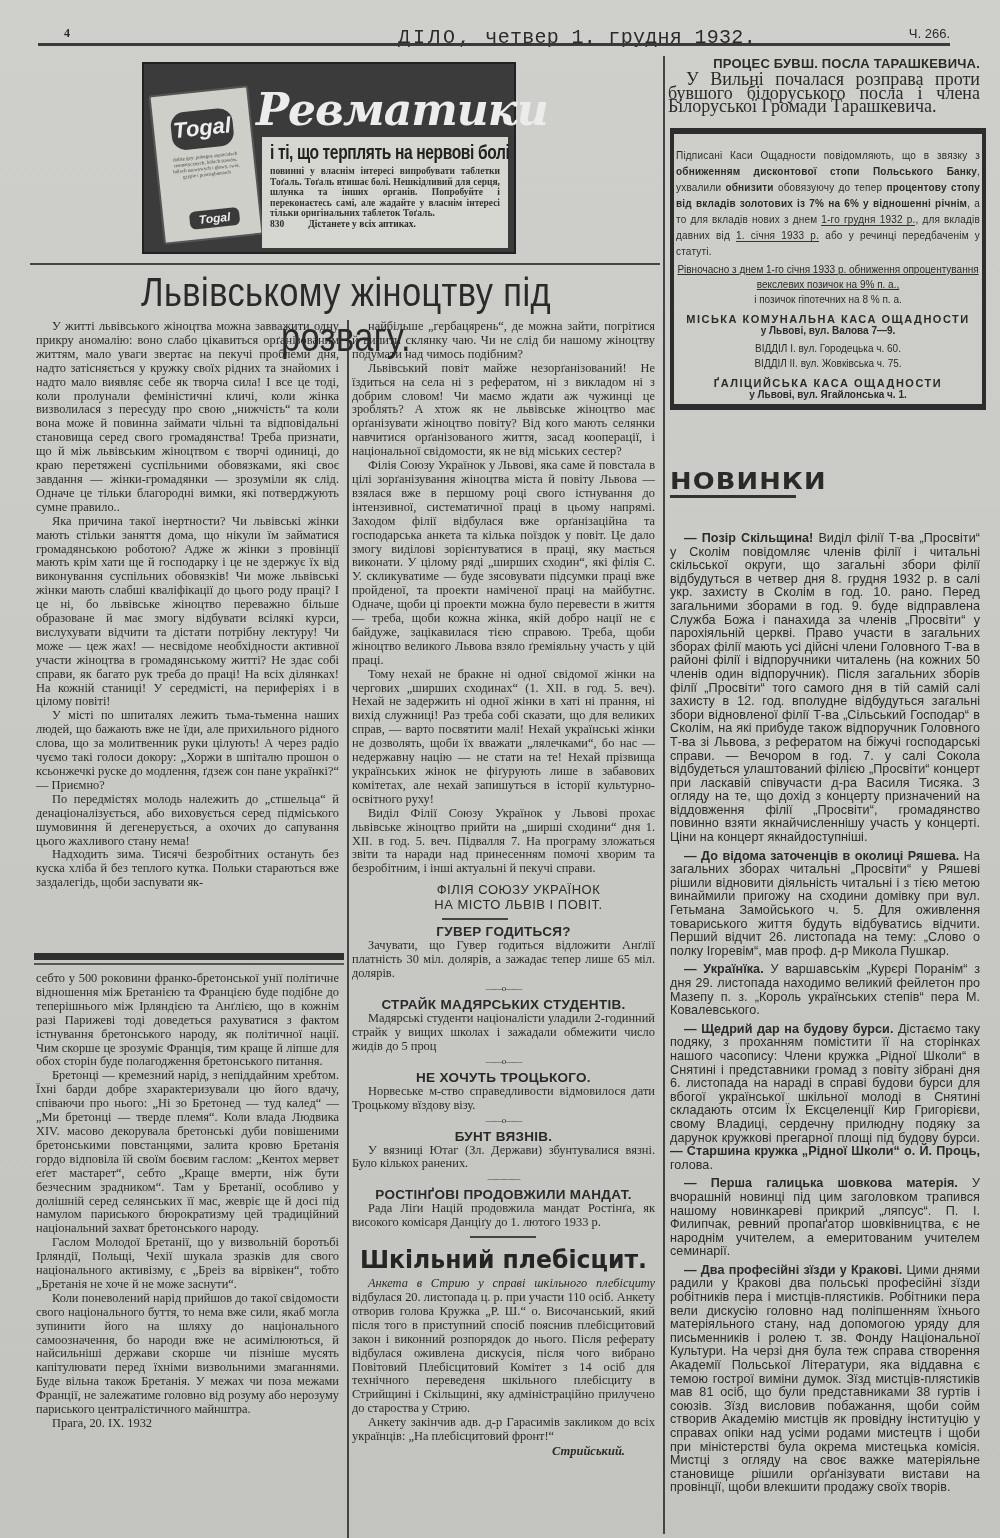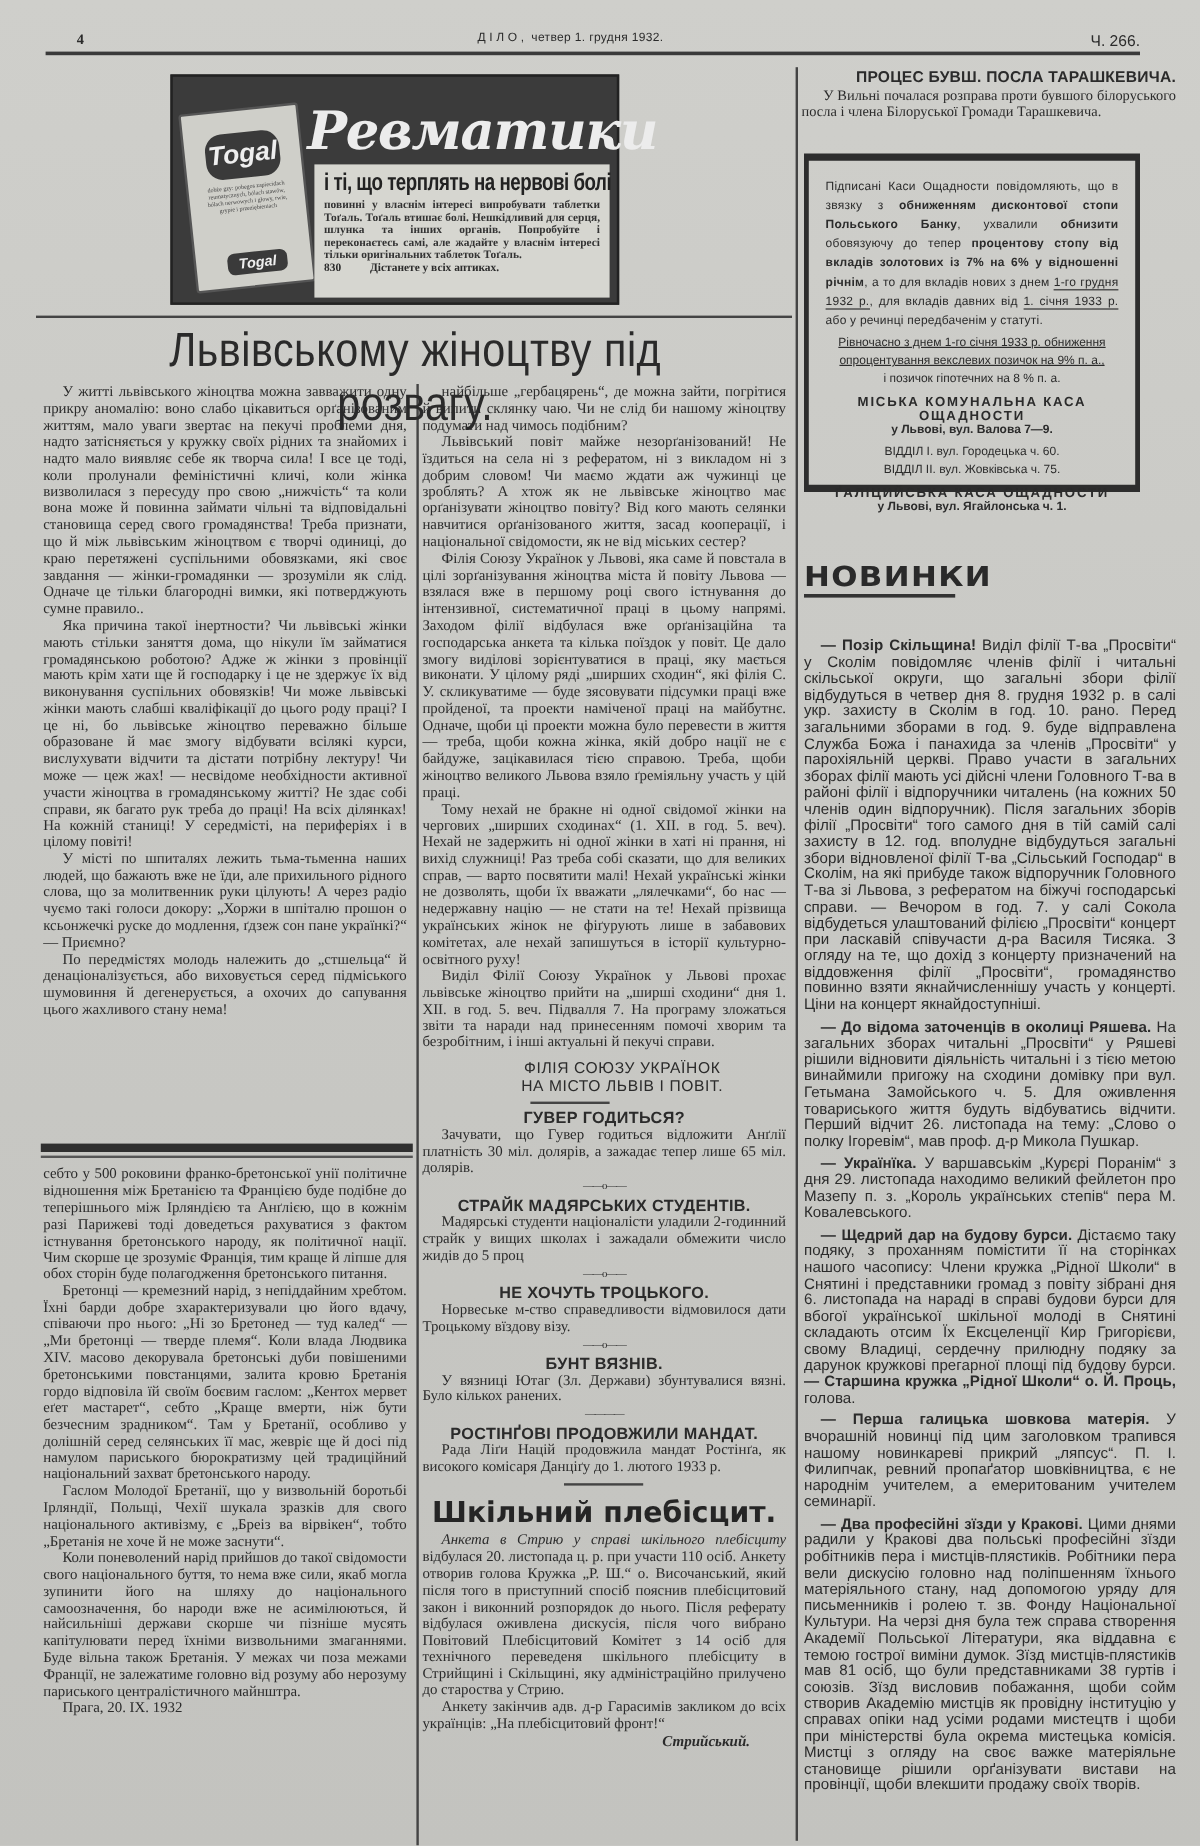--- a/index.html
+++ b/index.html
@@ -2,21 +2,21 @@
 <html><head>
 <meta charset="utf-8">
 <style>
   * { box-sizing: border-box; margin: 0; padding: 0; }
   html, body { width: 1000px; height: 1538px; background: #c9c9c5; overflow: hidden; }
   body { font-family: "Liberation Serif", serif; color: #2b2b2b; position: relative; }
   .page { position: absolute; left: 0; top: 0; width: 1000px; height: 1538px;
     background: linear-gradient(180deg, #cfcfcb 0%, #c8c8c4 50%, #c3c3bf 100%); }
   .hdr { position: absolute; top: 26px; left: 38px; width: 912px; height: 20px; }
   .hdr .pg { position: absolute; left: 26px; top: 0; font-size: 12px; font-weight: bold; }
-  .hdr .mid { position: absolute; left: 360px; top: 0; font-size: 10px; letter-spacing: 0.3px; font-family: Liberation Sans, sans-serif; }
+  .hdr .mid { position: absolute; left: 360px; top: 0; font-size: 20px; letter-spacing: 0.3px; font-family: Liberation Mono, monospace; }
   .hdr .mid .d { letter-spacing: 3px; }
   .hdr .num { position: absolute; right: 0; top: 0; font-size: 13px; font-family: "Liberation Sans", sans-serif; }
   .hdr-rule { position: absolute; top: 43px; left: 38px; width: 912px; height: 3px; background: #3a3a3a; }
 
   
   .ad { position: absolute; left: 142px; top: 62px; width: 374px; height: 192px; background: #3b3b3b; border: 2px solid #222; }
   .ad .box { position: absolute; left: 12px; top: 26px; width: 100px; height: 150px; background: #cfcfc9;
     transform: rotate(-6deg); border: 2px solid #555; border-radius: 3px; }
   .ad .box .logo { margin: 18px auto 0; width: 62px; height: 38px; background: #3a3a3a; color: #eee; border-radius: 14px;
      font: bold 22px "Liberation Sans", sans-serif; text-align: center; line-height: 36px; font-style: italic; }
@@ -25,25 +25,25 @@
      font: bold 12px "Liberation Sans", sans-serif; text-align: center; line-height: 18px; border-radius: 6px; font-style: italic; }
   .ad .brand { position: absolute; left: 112px; top: 20px; width: 260px; color: #ececec; font: bold italic 44px "DejaVu Serif", serif; letter-spacing: -1px; }
   .ad .panel { position: absolute; left: 118px; top: 73px; width: 246px; height: 111px; background: #d6d6d0; padding: 4px 8px; }
   .ad .panel .headline { font: bold 20px "Liberation Sans", sans-serif; letter-spacing: -0.5px; transform: scaleX(0.78); transform-origin: left; white-space: nowrap; color: #222; }
   .ad .panel .body { font: bold 9.5px "Liberation Serif", serif; line-height: 10.5px; text-align: justify; margin-top: 2px; color: #333; }
   .ad .panel .foot { font: bold 9.5px "Liberation Serif", serif; display: flex; gap: 24px; }
 
   
   .rcol { position: absolute; left: 668px; width: 312px; }
   .kicker { font: bold 13px "Liberation Sans", sans-serif; text-align: right; letter-spacing: 0.2px; }
-  .txt { font-size: 12px; line-height: 13.7px; text-align: justify; hyphens: auto; }
+  .txt { font-size: 18px; line-height: 13.7px; text-align: justify; hyphens: auto; }
   .txt.indent { text-indent: 18px; }
 
-  .notice { position: absolute; left: 670px; top: 128px; width: 280px; height: 282px;
-     border: 4px solid #2d2d2d; border-top-width: 6px; border-bottom-width: 6px; padding: 14px 14px 8px; }
+  .notice { position: absolute; left: 670px; top: 128px; width: 316px; height: 282px;
+     border: 4px solid #2d2d2d; border-top-width: 6px; border-bottom-width: 6px; padding: 14px 2px 8px; }
   .notice .p { font: 10px "Liberation Sans", sans-serif; line-height: 16px; text-align: justify; letter-spacing: 0.2px; }
   .notice .p b { font-weight: bold; }
   .notice .c { text-align: center; font: 10px "Liberation Sans", sans-serif; line-height: 15px; }
   .notice .big { font: bold 11px "Liberation Sans", sans-serif; text-align: center; letter-spacing: 1.5px; margin-top: 6px; }
   .notice .addr { font: bold 10px "Liberation Sans", sans-serif; text-align: center; margin-bottom: 5px; }
   .ul { border-bottom: 1.5px solid #333; }
 
   .nov-title { position: absolute; left: 670px; top: 468px; font: 900 23px "DejaVu Sans", sans-serif; letter-spacing: 1px; transform: scaleX(1.12); transform-origin: left; color: #2a2a2a; }
   .nov-rule { position: absolute; left: 670px; top: 495px; width: 126px; height: 3px; background: #333; }
   .nov { position: absolute; left: 670px; top: 532px; width: 310px; }
@@ -133,20 +133,21 @@
 
   <div class="rule-top"></div>
   <div class="main-title">Львівському жіноцтву під розвагу.</div>
 
   <div class="col" style="left:36px; top:320px;">
     <div class="txt">
       <p>У житті львівського жіноцтва можна завважити одну прикру аномалію: воно слабо цікавиться орґанізованим життям, мало уваги звертає на пекучі проблеми дня, надто затісняється у кружку своїх рідних та знайомих і надто мало виявляє себе як творча сила! І все це тоді, коли пролунали феміністичні кличі, коли жінка визволилася з пересуду про свою „нижчість“ та коли вона може й повинна займати чільні та відповідальні становища серед свого громадянства! Треба признати, що й між львівським жіноцтвом є творчі одиниці, до краю перетяжені суспільними обовязками, які своє завдання — жінки-громадянки — зрозуміли як слід. Одначе це тільки благородні вимки, які потверджують сумне правило..</p>
       <p>Яка причина такої інертности? Чи львівські жінки мають стільки заняття дома, що нікули їм займатися громадянською роботою? Адже ж жінки з провінції мають крім хати ще й господарку і це не здержує їх від виконування суспільних обовязків! Чи може львівські жінки мають слабші кваліфікації до цього роду праці? І це ні, бо львівське жіноцтво переважно більше образоване й має змогу відбувати всілякі курси, вислухувати відчити та дістати потрібну лектуру! Чи може — цеж жах! — несвідоме необхідности активної участи жіноцтва в громадянському житті? Не здає собі справи, як багато рук треба до праці! На всіх ділянках! На кожній станиці! У середмісті, на периферіях і в цілому повіті!</p>
       <p>У місті по шпиталях лежить тьма-тьменна наших людей, що бажають вже не їди, але прихильного рідного слова, що за молитвенник руки цілують! А через радіо чуємо такі голоси докору: „Хоржи в шпіталю прошон о ксьонжечкі руске до модлення, ґдзеж сон пане українкі?“ — Приємно?</p>
       <p>По передмістях молодь належить до „стшельца“ й денаціоналізується, або виховується серед підміського шумовиння й дегенерується, а охочих до сапування цього жахливого стану нема!</p>
+      <p>Надходить зима. Тисячі безробітних остануть без куска хліба й без теплого кутка. Польки стараються вже заздалегідь, щоби засnувати як-</p>
     </div>
   </div>
 
   <div class="col" style="left:352px; top:320px;">
     <div class="txt">
       <p>найбільше „гербацярень“, де можна зайти, погрітися й випити склянку чаю. Чи не слід би нашому жіноцтву подумати над чимось подібним?</p>
       <p>Львівський повіт майже незорґанізований! Не їздиться на села ні з рефератом, ні з викладом ні з добрим словом! Чи маємо ждати аж чужинці це зроблять? А хтож як не львівське жіноцтво має орґанізувати жіноцтво повіту? Від кого мають селянки навчитися орґанізованого життя, засад кооперації, і національної свідомости, як не від міських сестер?</p>
       <p>Філія Союзу Українок у Львові, яка саме й повстала в цілі зорґанізування жіноцтва міста й повіту Львова — взялася вже в першому році свого істнування до інтензивної, систематичної праці в цьому напрямі. Заходом філії відбулася вже орґанізаційна та господарська анкета та кілька поїздок у повіт. Це дало змогу виділові зорієнтуватися в праці, яку мається виконати. У цілому ряді „ширших сходин“, які філія С. У. скликуватиме — буде зясовувати підсумки праці вже пройденої, та проекти наміченої праці на майбутнє. Одначе, щоби ці проекти можна було перевести в життя — треба, щоби кожна жінка, якій добро нації не є байдуже, зацікавилася тією справою. Треба, щоби жіноцтво великого Львова взяло ґреміяльну участь у цій праці.</p>
       <p>Тому нехай не бракне ні одної свідомої жінки на чергових „ширших сходинах“ (1. XII. в год. 5. веч). Нехай не задержить ні одної жінки в хаті ні прання, ні вихід служниці! Раз треба собі сказати, що для великих справ, — варто посвятити малі! Нехай українські жінки не дозволять, щоби їх вважати „лялечками“, бо нас — недержавну націю — не стати на те! Нехай прізвища українських жінок не фіґурують лише в забавових комітетах, але нехай запишуться в історії культурно-освітного руху!</p>
       <p>Виділ Філії Союзу Українок у Львові прохає львівське жіноцтво прийти на „ширші сходини“ дня 1. XII. в год. 5. веч. Підвалля 7. На програму зложаться звіти та наради над принесенням помочі хворим та безробітним, і інші актуальні й пекучі справи.</p>

